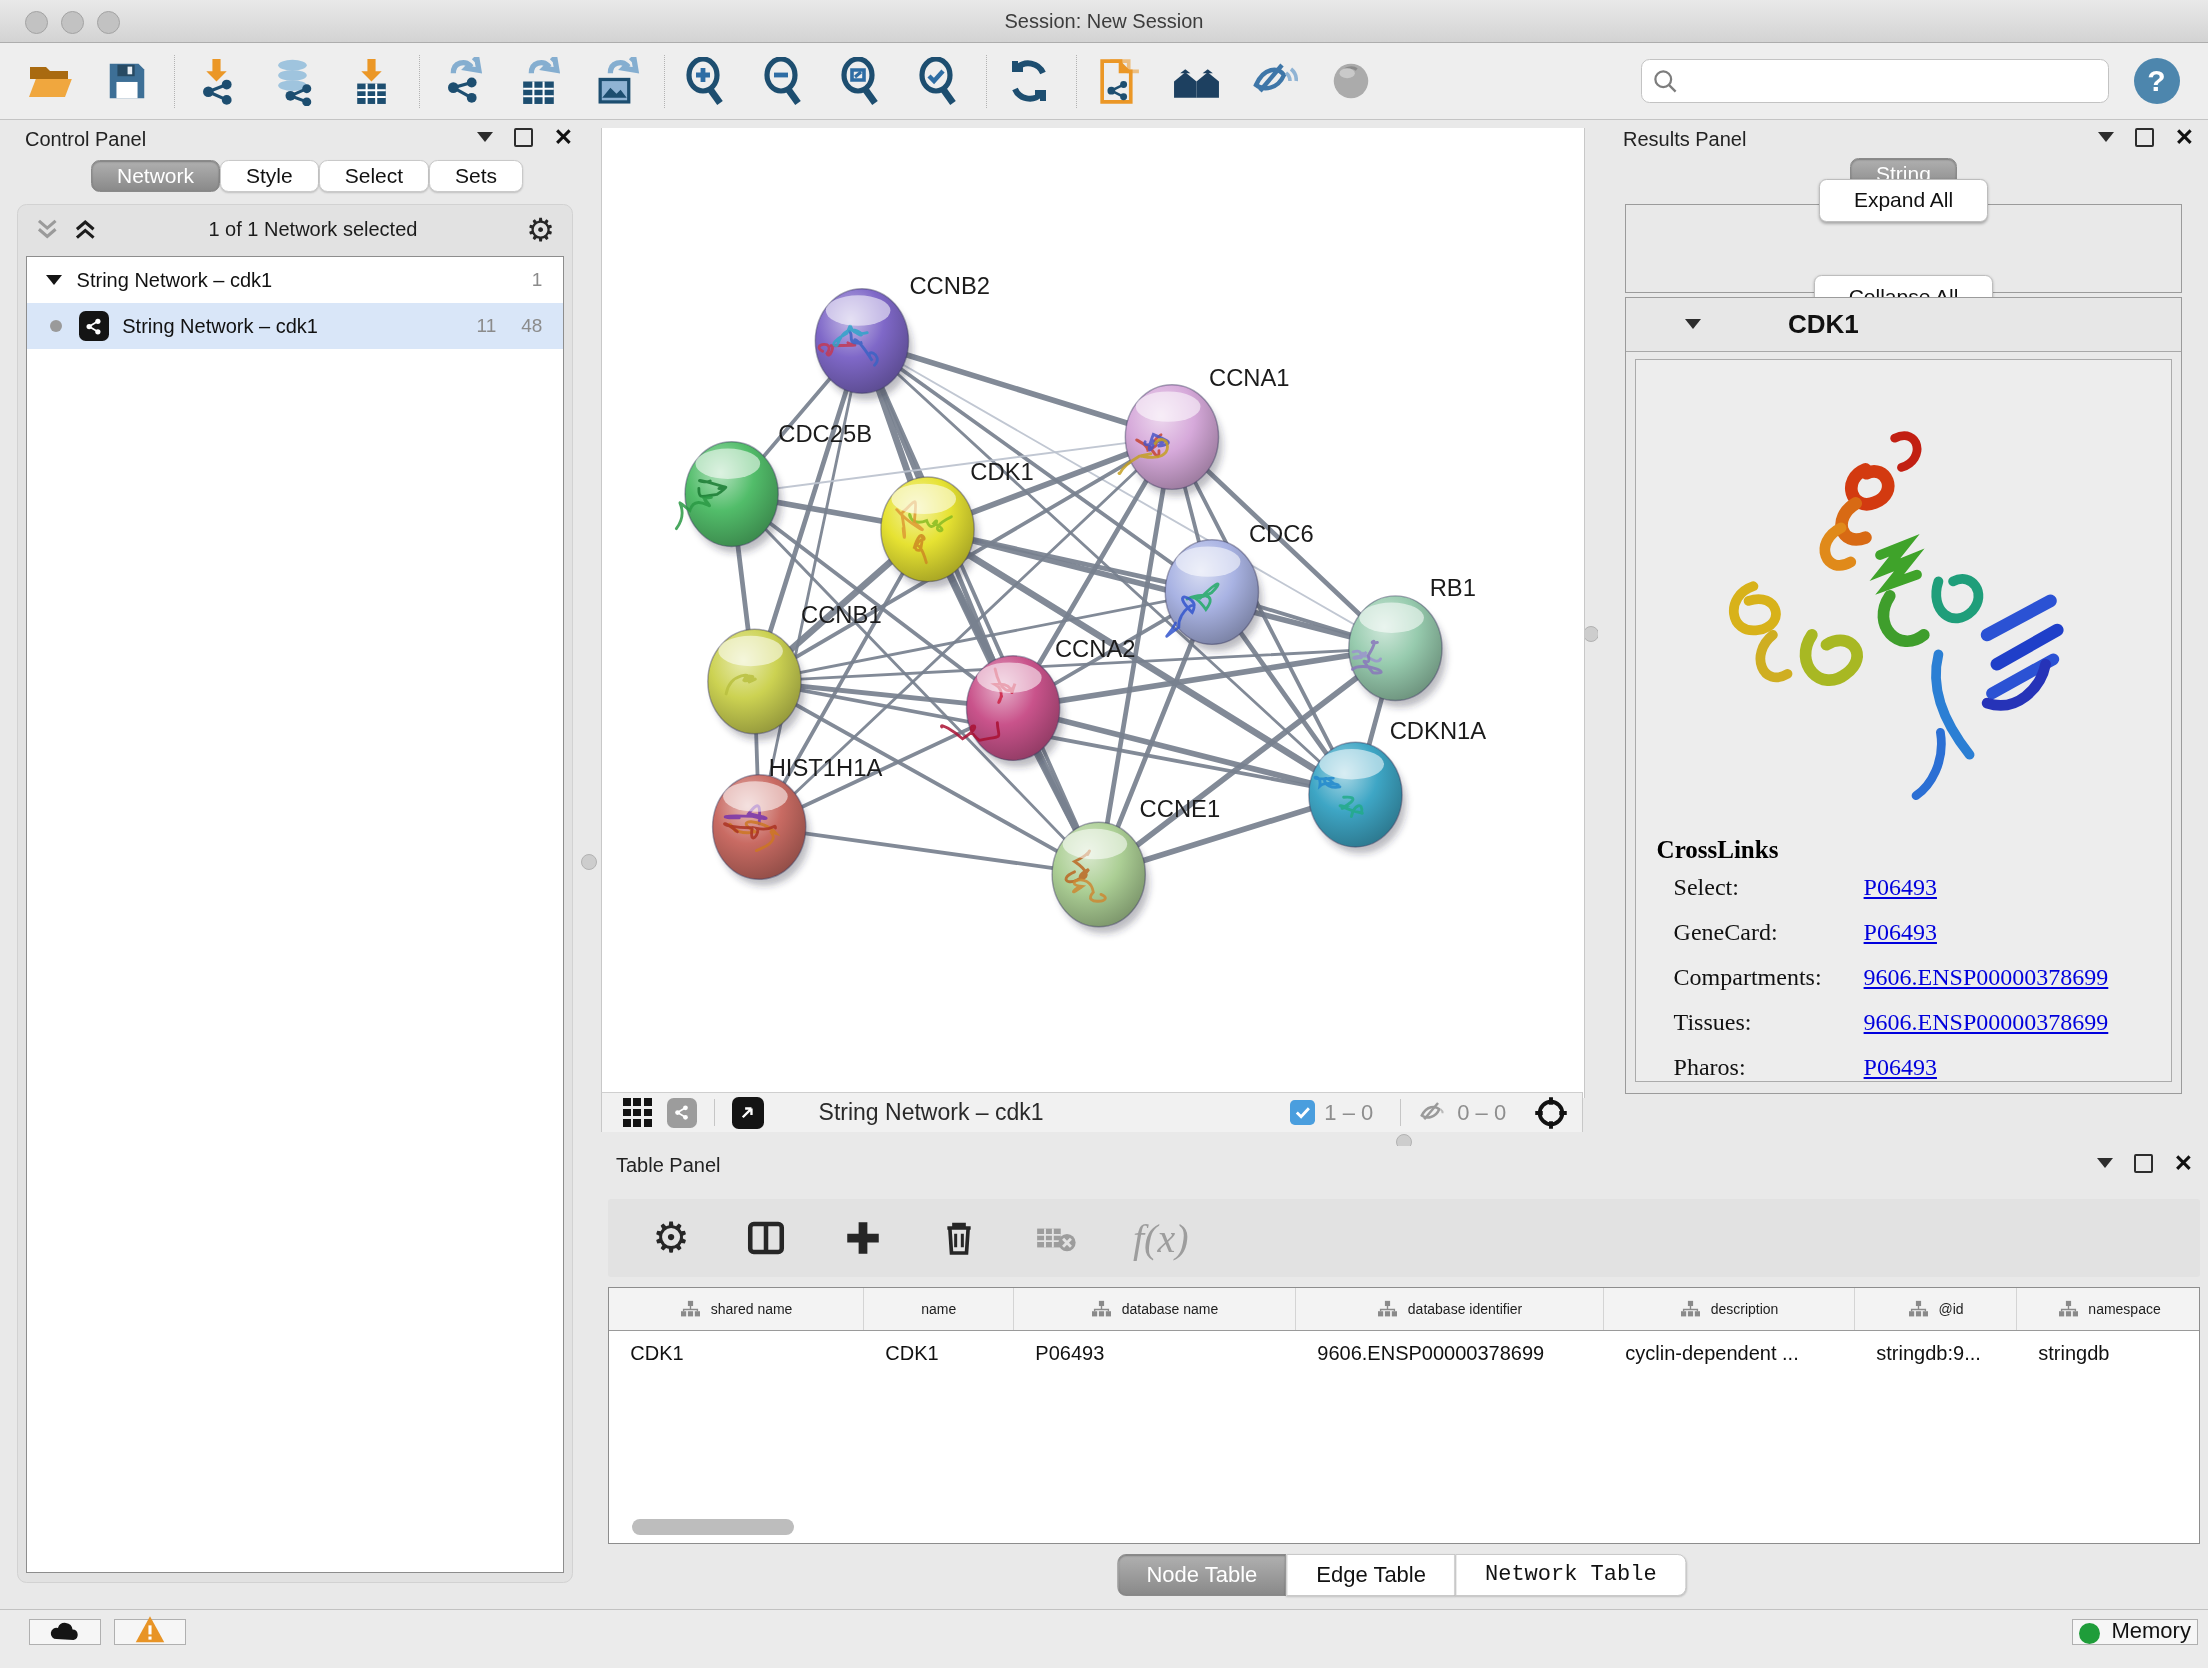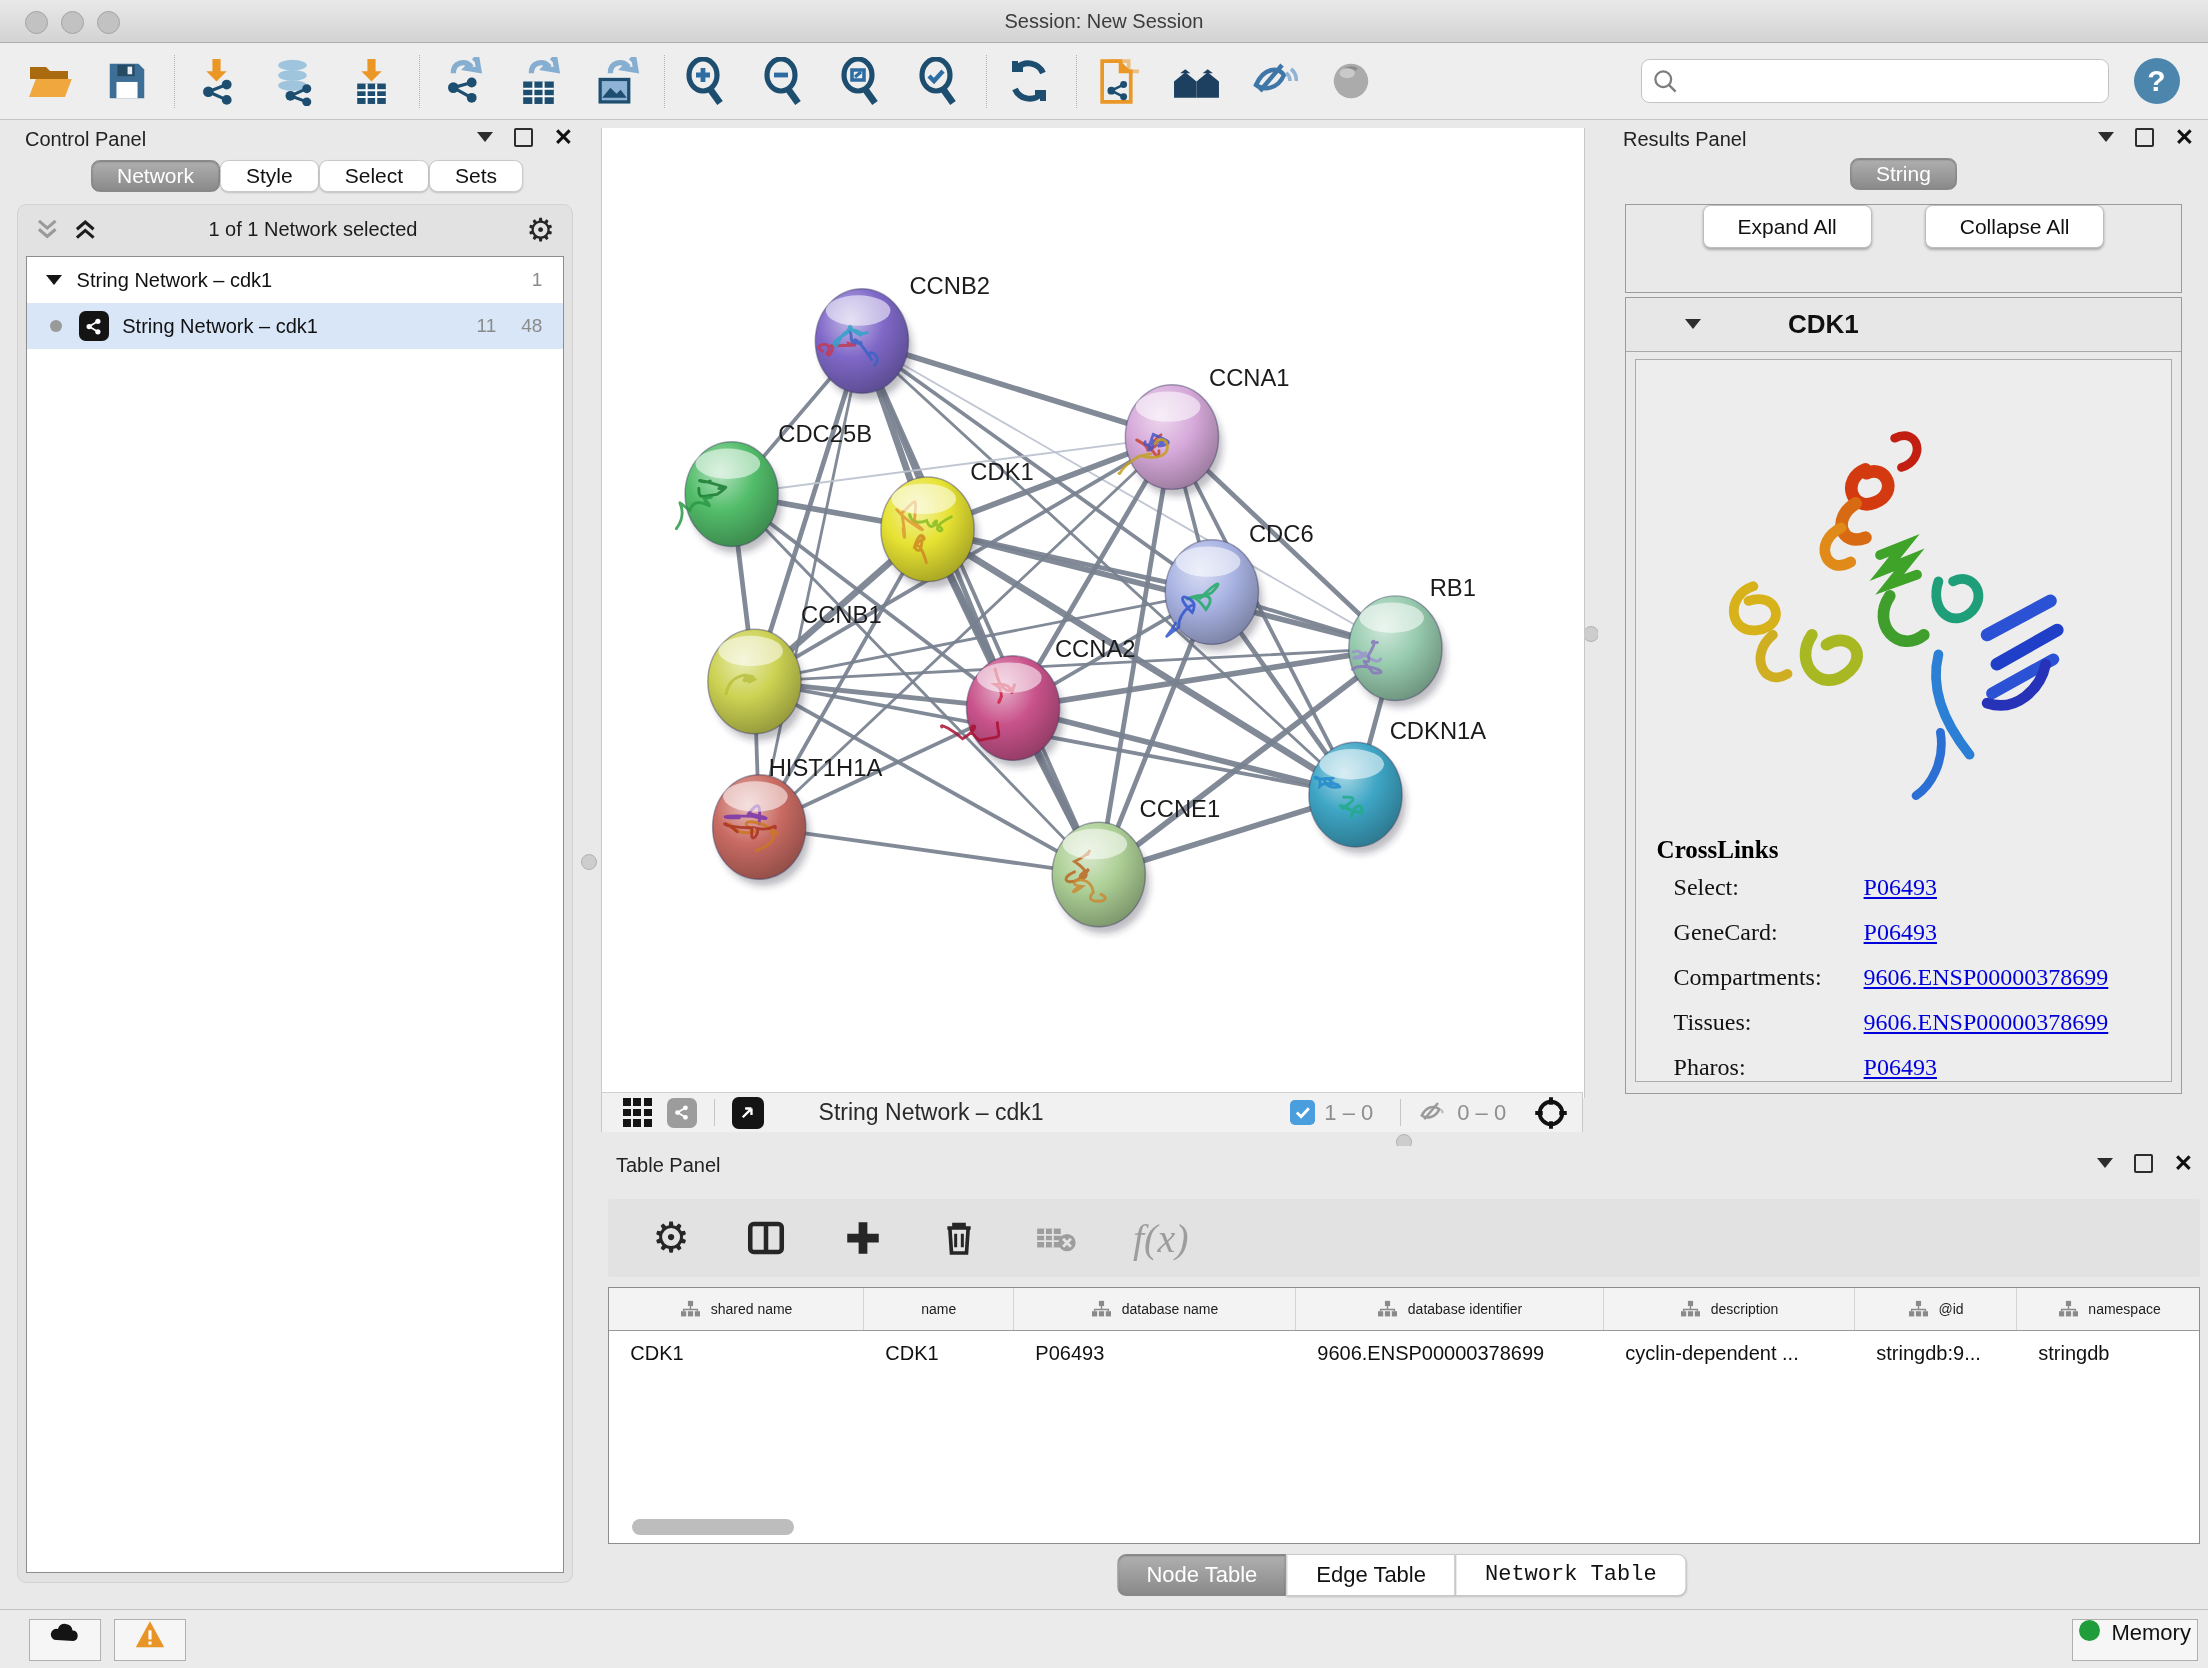--- a/index.html
+++ b/index.html
@@ -66,21 +66,21 @@
   .nb-title{font-size:23px;color:#2a2a2a;margin-left:55px;}
   .nb-counts{font-size:22px;color:#8e8e8e;margin:0 9.5px;}
   .nb-check{width:25px;height:25px;border-radius:4.8px;background:#4a9ede;display:flex;align-items:center;justify-content:center;}
   .blackbox{width:32px;height:32px;border-radius:6.7px;background:#141414;display:flex;align-items:center;justify-content:center;}
   .graybox{width:30px;height:30px;border-radius:6.7px;background:#9c9c9c;display:flex;align-items:center;justify-content:center;}
 
   
   .results-panel{position:absolute;left:1598px;top:120px;width:611px;height:1026px;background:#e9e9e9;}
   .rp-tab{position:absolute;left:252px;top:38px;}
   .rp-box1{position:absolute;left:27px;top:84px;width:557px;height:89px;border:1.9px solid #9b9b9b;
-    display:flex;align-items:flex-start;justify-content:center;gap:53px;box-sizing:border-box;}
+    display:flex;align-items:center;justify-content:center;gap:53px;box-sizing:border-box;flex-direction:column;}
   .rp-btn{background:#fff;border:1px solid #bdbdbd;border-radius:7.6px;padding:8.6px 34px;font-size:21px;
     color:#111;box-shadow:0 1.4px 2.9px rgba(0,0,0,.28);}
   .rp-box2{position:absolute;left:27px;top:177px;width:557px;height:797px;border:1.9px solid #9b9b9b;box-sizing:border-box;}
   .rp-entry-head{position:relative;height:53px;border-bottom:1px solid #a8a8a8;background:#e7e7e7;}
   .rp-entry-name{position:absolute;left:162px;top:10.5px;font-size:26px;font-weight:bold;color:#111;}
   .rp-entry-caret{position:absolute;left:59px;top:21px;}
   .rp-content{position:absolute;left:8.6px;top:61px;right:8.6px;bottom:11.4px;border:1px solid #ababab;background:#ededed;overflow:hidden;}
   .rp-desc{font-size:22px;color:#111;padding:11.4px 0 0 19px;}
   .rp-ribbon{position:absolute;left:59px;top:49px;}
   .crosslinks{position:absolute;left:21px;top:476px;font-family:"Liberation Serif",serif;}
@@ -103,22 +103,22 @@
   .tp-cell{font-size:20px;color:#111;padding-left:21px;display:flex;align-items:center;box-sizing:border-box;
     overflow:hidden;white-space:nowrap;flex:0 0 auto;}
   .tp-hscroll{position:absolute;left:23px;bottom:7.6px;width:162px;height:16px;border-radius:8.6px;background:#bdbdbd;}
   .tp-tabs{position:absolute;left:50%;transform:translateX(-50%);bottom:13.3px;display:flex;}
   .tp-tabs .tab{border-radius:0;font-size:22px;padding:6.7px 28.5px;}
   .tp-tabs .tab:first-child{border-radius:8.6px 0 0 8.6px;}
   .tp-tabs .tab:last-child{border-radius:0 8.6px 8.6px 0;font-family:Liberation Mono, monospace;}
 
   
   .statusbar{position:absolute;left:0;top:1609px;width:2208px;height:59px;background:#ebebeb;border-top:1px solid #c2c2c2;}
-  .sb-box{position:absolute;top:8.6px;height:42px;border:1.9px solid #b0b0b0;background:#f6f6f6;
-    display:flex;align-items:flex-start;justify-content:center;box-sizing:border-box;}
+  .sb-box{position:absolute;top:8.6px;height:26px;border:1.9px solid #b0b0b0;background:#f6f6f6;
+    display:flex;align-items:flex-end;justify-content:center;box-sizing:border-box;}
   .mem-dot{width:21px;height:21px;border-radius:50%;background:#1f9d3a;margin-right:11.4px;}
   .mem-label{font-size:22px;color:#111;}
 </style>
 </head>
 <body>
 
 <div class="app">
 
   <div class="titlebar">
     <span class="tl-dot" style="left:25px"></span>

